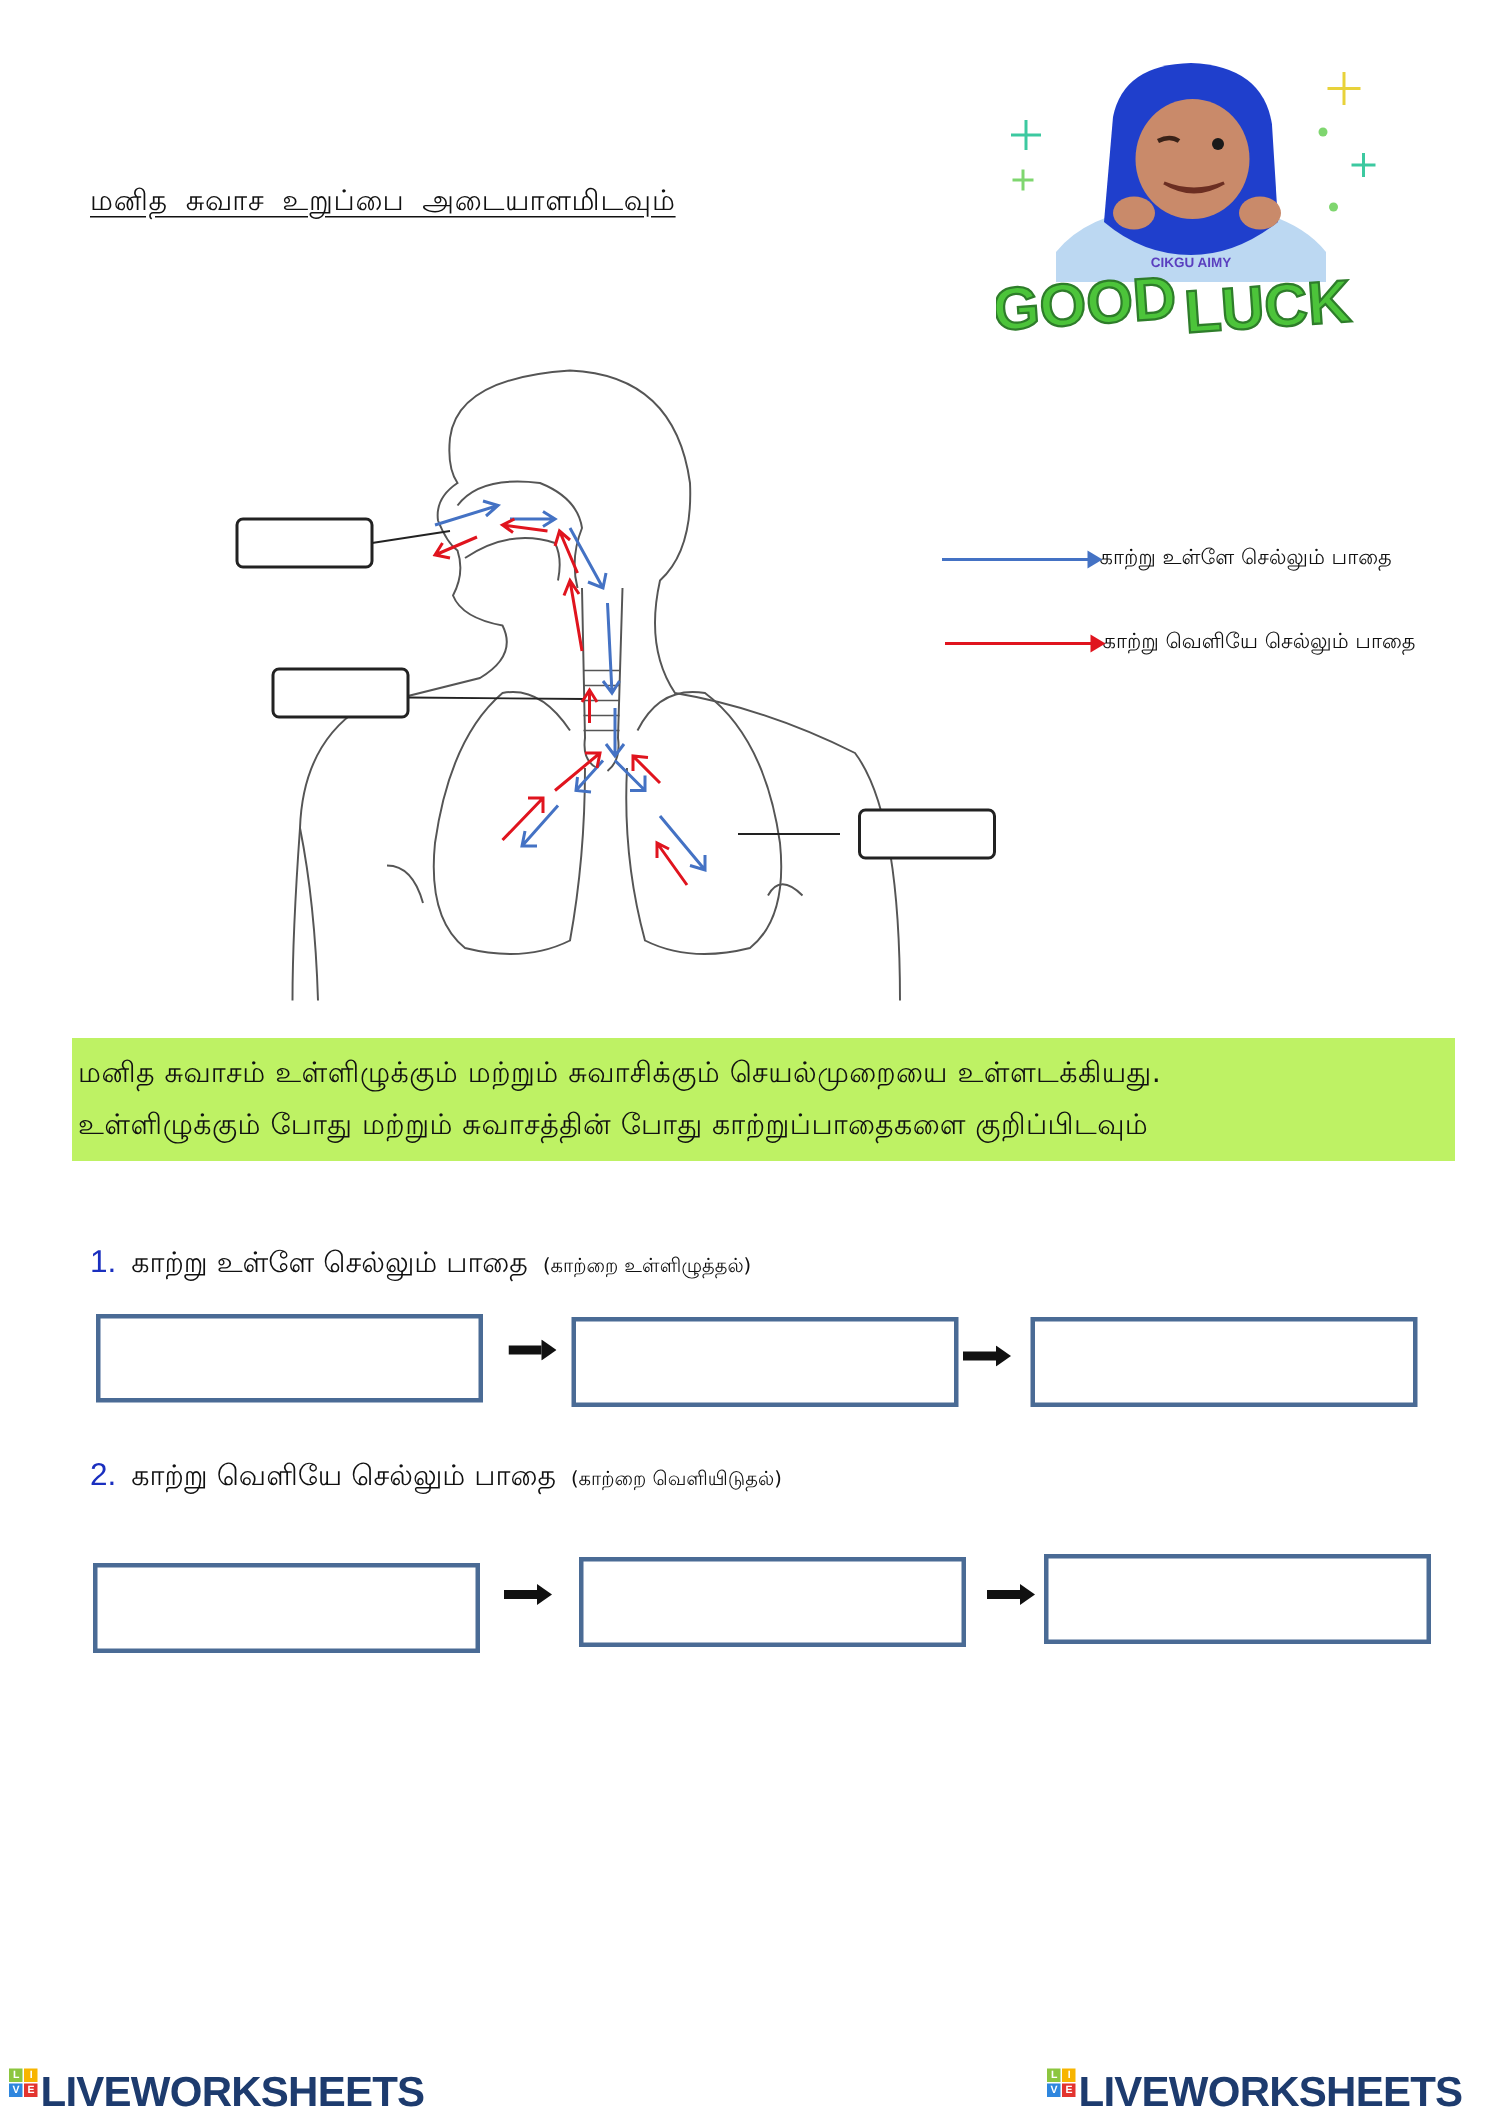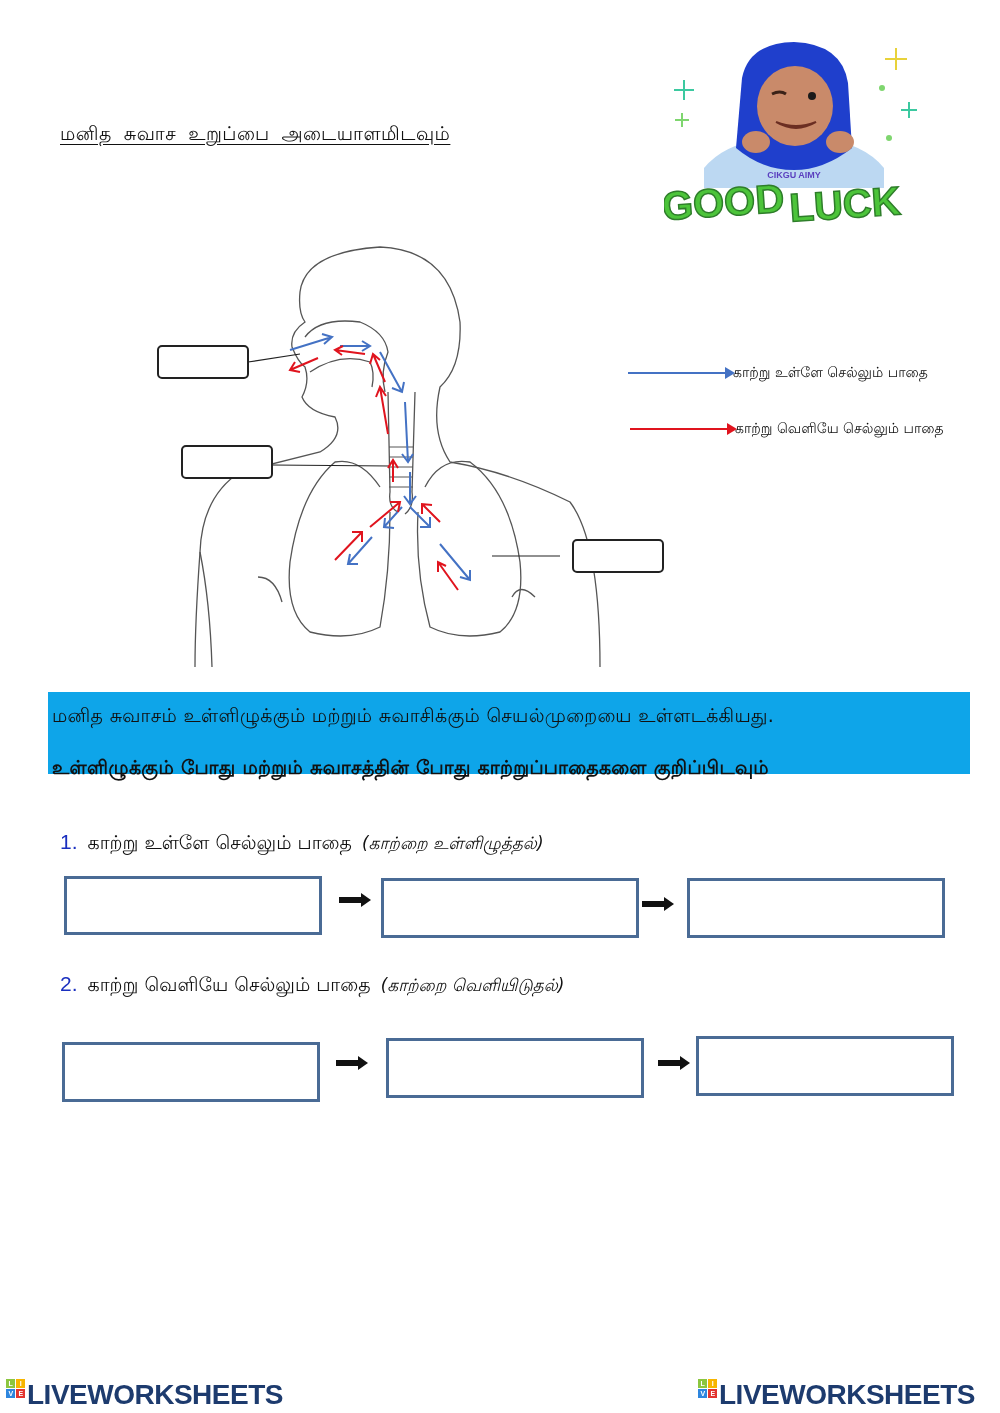--- a/index.html
+++ b/index.html
@@ -6,25 +6,25 @@
   body { width:1000px; height:1413px; position:relative; overflow:hidden; font-family:"DejaVu Sans", sans-serif; color:#111; }
   .abs { position:absolute; }
   .title { left:60px; top:124px; font-size:19px; text-decoration:underline; text-underline-offset:4px; white-space:nowrap; letter-spacing:0.5px;font-family:Liberation Mono, monospace; }
   .badge { left:664px; top:38px; width:260px; height:190px; }
   .badge-text { font-family:"Liberation Sans", sans-serif; font-weight:bold; }
   .legend-row { left:628px; display:flex; align-items:center; white-space:nowrap; font-size:14px; }
   .legend-line { width:105px; height:2px; position:relative; }
   .legend-line::after { content:""; position:absolute; right:-2px; top:-5px; border-left:10px solid currentColor; border-top:6px solid transparent; border-bottom:6px solid transparent; }
   .diagram { left:140px; top:222px; width:540px; height:460px; }
   .label-box { position:absolute; background:#fff; border:2px solid #222; border-radius:5px; }
-  .intro { left:48px; top:692px; width:922px; height:82px; background:#0ea5e9; }
+  .intro { left:48px; top:692px; width:922px; height:82px; background:#bef264; }
   .intro p { margin:0; position:absolute; left:4px; font-size:19px; white-space:nowrap; letter-spacing:0.3px; }
   .q { left:60px; font-size:19px; white-space:nowrap; display:flex; align-items:baseline; gap:10px; }
   .q .num { color:#1a2fbf; font-size:21px; font-family:"Liberation Sans", sans-serif; }
-  .q .paren { font-size:17px;font-style:italic; }
+  .q .paren { font-size:13px; }
   .answer-box { position:absolute; border:3px solid #4a6b95; background:#fff; }
   .flow-arrow { position:absolute; width:32px; height:14px; }
   .footer-logo { display:flex; align-items:flex-start; font-family:"Liberation Sans", sans-serif; font-weight:bold; color:#1d3b6e; font-size:28px; letter-spacing:-0.5px; }
   .live-grid { display:grid; grid-template-columns:9px 9px; grid-template-rows:9px 9px; gap:1px; margin-right:2px; }
   .live-grid span { font-size:7px; color:#fff; display:flex; align-items:center; justify-content:center; font-weight:bold; }
 </style>
 </head>
 <body>
 
 <div class="abs title">மனித சுவாச உறுப்பை அடையாளமிடவும்</div>
@@ -136,21 +136,21 @@
   <div class="legend-line" style="background:#4472c4; color:#4472c4;"></div>
   <span>காற்று உள்ளே செல்லும் பாதை</span>
 </div>
 <div class="abs legend-row" style="top:420px; left:630px;">
   <div class="legend-line" style="background:#e0141e; color:#e0141e;"></div>
   <span>காற்று வெளியே செல்லும் பாதை</span>
 </div>
 
 <div class="abs intro">
   <p style="top:12px;">மனித சுவாசம் உள்ளிழுக்கும் மற்றும் சுவாசிக்கும் செயல்முறையை உள்ளடக்கியது.</p>
-  <p style="top:64px;font-weight:bold;">உள்ளிழுக்கும் போது மற்றும் சுவாசத்தின் போது காற்றுப்பாதைகளை குறிப்பிடவும்</p>
+  <p style="top:47px;">உள்ளிழுக்கும் போது மற்றும் சுவாசத்தின் போது காற்றுப்பாதைகளை குறிப்பிடவும்</p>
 </div>
 
 <div class="abs q" style="top:830px;">
   <span class="num">1.</span>
   <span>காற்று உள்ளே செல்லும் பாதை</span>
   <span class="paren">(காற்றை உள்ளிழுத்தல்)</span>
 </div>
 <div class="answer-box" style="left:64px; top:876px; width:252px; height:53px;"></div>
 <svg class="flow-arrow" style="left:339px; top:893px;" viewBox="0 0 32 14">
     <rect x="0" y="4" width="22" height="6" fill="#111"></rect>

